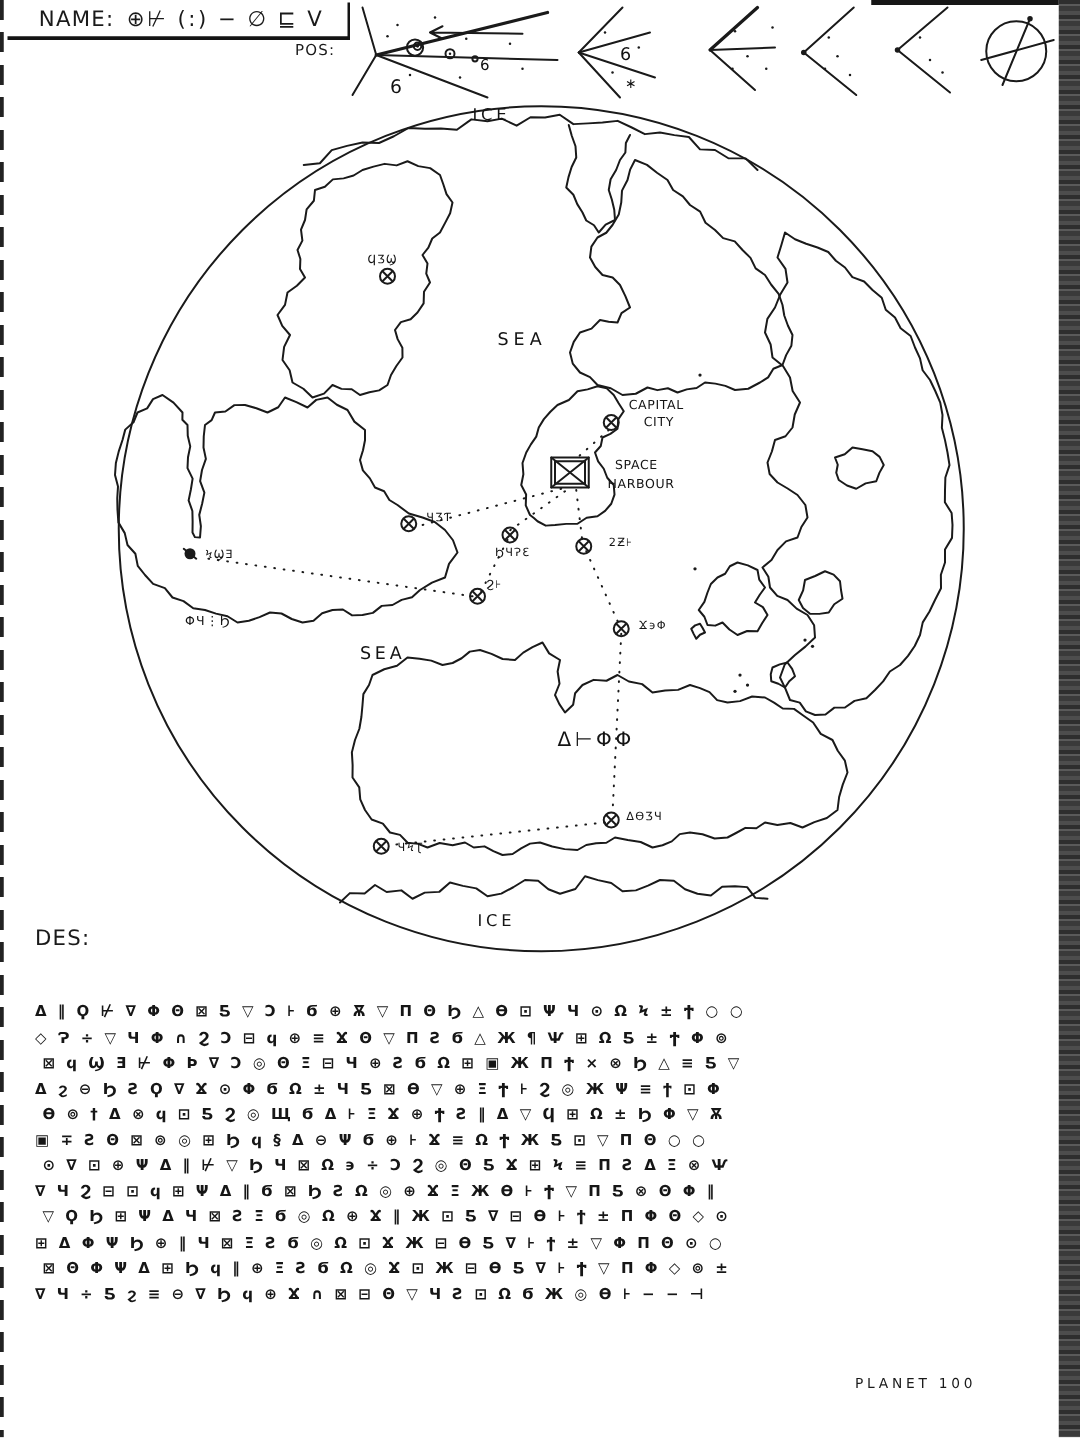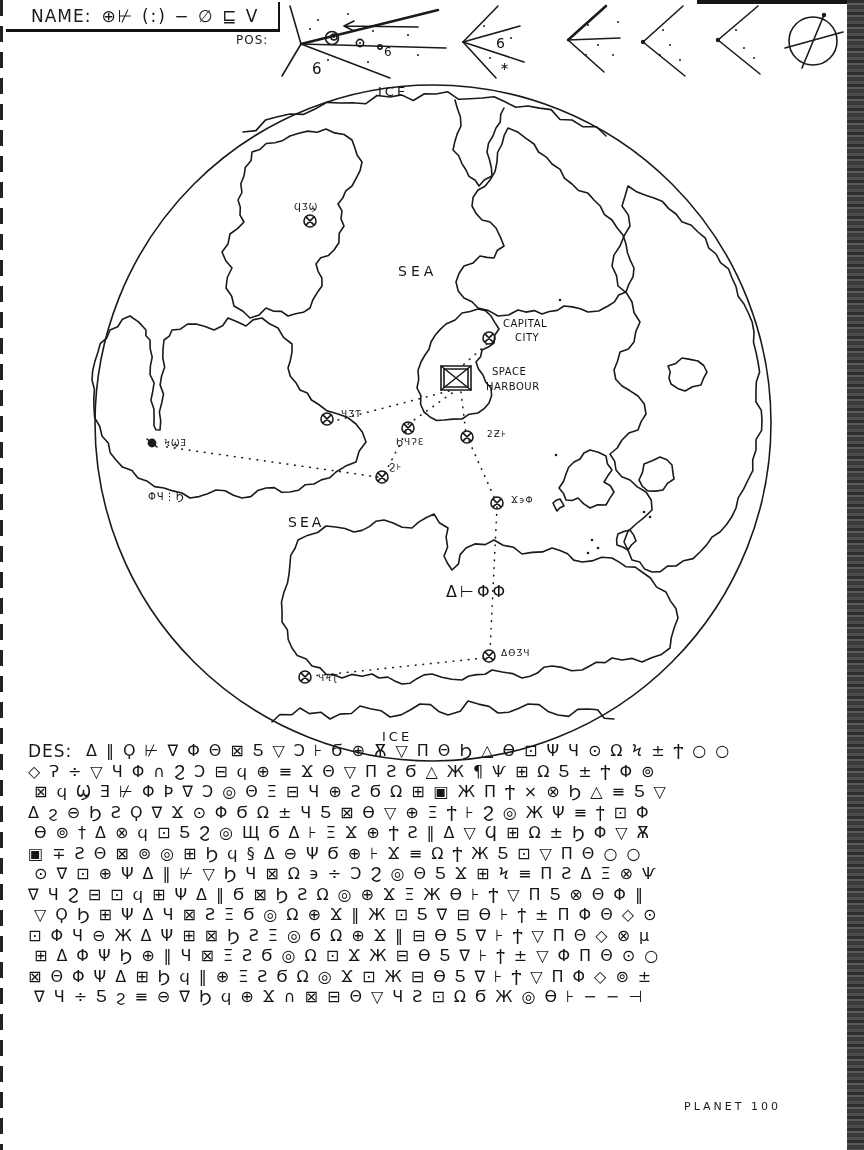--- a/index.html
+++ b/index.html
@@ -18,24 +18,24 @@
   #name-box .lbl{font-size:17px;letter-spacing:1px;margin-left:11px;}
   #name-box .val{font-size:17px;letter-spacing:2px;}
   #pos-label{position:absolute;left:236px;top:33px;font-size:12px;letter-spacing:1px;}
   #pos-svg{position:absolute;left:268px;top:0;}
   #map-svg{position:absolute;left:0;top:0;}
   .ink{fill:none;stroke:#1a1a1a;stroke-width:1.6;stroke-linejoin:round;stroke-linecap:round;}
   .bold{stroke-width:2.6;}
   .posnum{font-family:"DejaVu Sans",sans-serif;fill:#111;}
   
   #des-block{position:absolute;left:28px;top:741px;width:790px;}
-  .des-first{display:flex;align-items:center;}
+  .des-first{display:flex;align-items:flex-start;flex-direction:column;}
   #des-label{font-size:17px;letter-spacing:1px;width:58px;flex:0 0 58px;}
-  .des-row{font-size:16px;letter-spacing:9px;line-height:20.5px;height:20.5px;
-    white-space:nowrap;color:#161616;}
+  .des-row{font-size:12px;letter-spacing:9px;line-height:20.5px;height:20.5px;
+    white-space:nowrap;color:#161616;font-weight:bold;}
   .des-row:nth-child(odd){padding-left:6px;}
   #footer{position:absolute;left:684px;top:1100px;font-size:11px;letter-spacing:3px;}
 </style>
 </head>
 <body>
 
 <div id="page">
 
   <div id="edge-left"></div>
   <div id="edge-right"></div>
@@ -223,20 +223,19 @@
       <span class="des-row">Δ‖Ϙ⊬∇ΦΘ⊠Ƽ▽Ɔ⊦Ϭ⊕Ѫ▽ΠΘϦ△Ѳ⊡ΨЧ⊙ΩϞ±Ϯ○○</span>
     </div>
     <div class="des-row">◇Ɂ÷▽ЧΦ∩ϨƆ⊟ϥ⊕≡ϪΘ▽ΠƧϬ△Ж¶Ѱ⊞ΩƼ±ϮΦ⊚</div>
     <div class="des-row">⊠ϥϢƎ⊬ΦϷ∇Ɔ◎ΘΞ⊟Ч⊕ƧϬΩ⊞▣ЖΠϮ×⊗Ϧ△≡Ƽ▽</div>
     <div class="des-row">Δϩ⊖ϦƧϘ∇Ϫ⊙ΦϬΩ±ЧƼ⊠Ѳ▽⊕ΞϮ⊦Ϩ◎ЖΨ≡ϯ⊡Φ</div>
     <div class="des-row">Ѳ⊚†Δ⊗ϥ⊡ƼϨ◎ЩϬΔ⊦ΞϪ⊕ϮƧ‖Δ▽Ϥ⊞Ω±ϦΦ▽Ѫ</div>
     <div class="des-row">▣∓ƧΘ⊠⊚◎⊞Ϧϥ§Δ⊖ΨϬ⊕⊦Ϫ≡ΩϮЖƼ⊡▽ΠΘ○○</div>
     <div class="des-row">⊙∇⊡⊕ΨΔ‖⊬▽ϦЧ⊠Ω϶÷ƆϨ◎ΘƼϪ⊞Ϟ≡ΠƧΔΞ⊗Ѱ</div>
     <div class="des-row">∇ЧϨ⊟⊡ϥ⊞ΨΔ‖Ϭ⊠ϦƧΩ◎⊕ϪΞЖѲ⊦Ϯ▽ΠƼ⊗ΘΦ‖</div>
     <div class="des-row">▽ϘϦ⊞ΨΔЧ⊠ƧΞϬ◎Ω⊕Ϫ‖Ж⊡Ƽ∇⊟Ѳ⊦ϯ±ΠΦΘ◇⊙</div>
-    <div class="des-row">⊡ΦЧ⊖ЖΔΨ⊞⊠ϦƧΞ◎ϬΩ⊕Ϫ‖⊟ѲƼ∇⊦Ϯ▽ΠΘ◇⊗µ</div>
     <div class="des-row">⊞ΔΦΨϦ⊕‖Ч⊠ΞƧϬ◎Ω⊡ϪЖ⊟ѲƼ∇⊦ϯ±▽ΦΠΘ⊙○</div>
     <div class="des-row">⊠ΘΦΨΔ⊞Ϧϥ‖⊕ΞƧϬΩ◎Ϫ⊡Ж⊟ѲƼ∇⊦Ϯ▽ΠΦ◇⊚±</div>
     <div class="des-row">∇Ч÷Ƽϩ≡⊖∇Ϧϥ⊕Ϫ∩⊠⊟Θ▽ЧƧ⊡ΩϬЖ◎Ѳ⊦−−⊣</div>
   </div>
 
   <div id="footer">PLANET 100</div>
 </div>
 
 </body></html>

